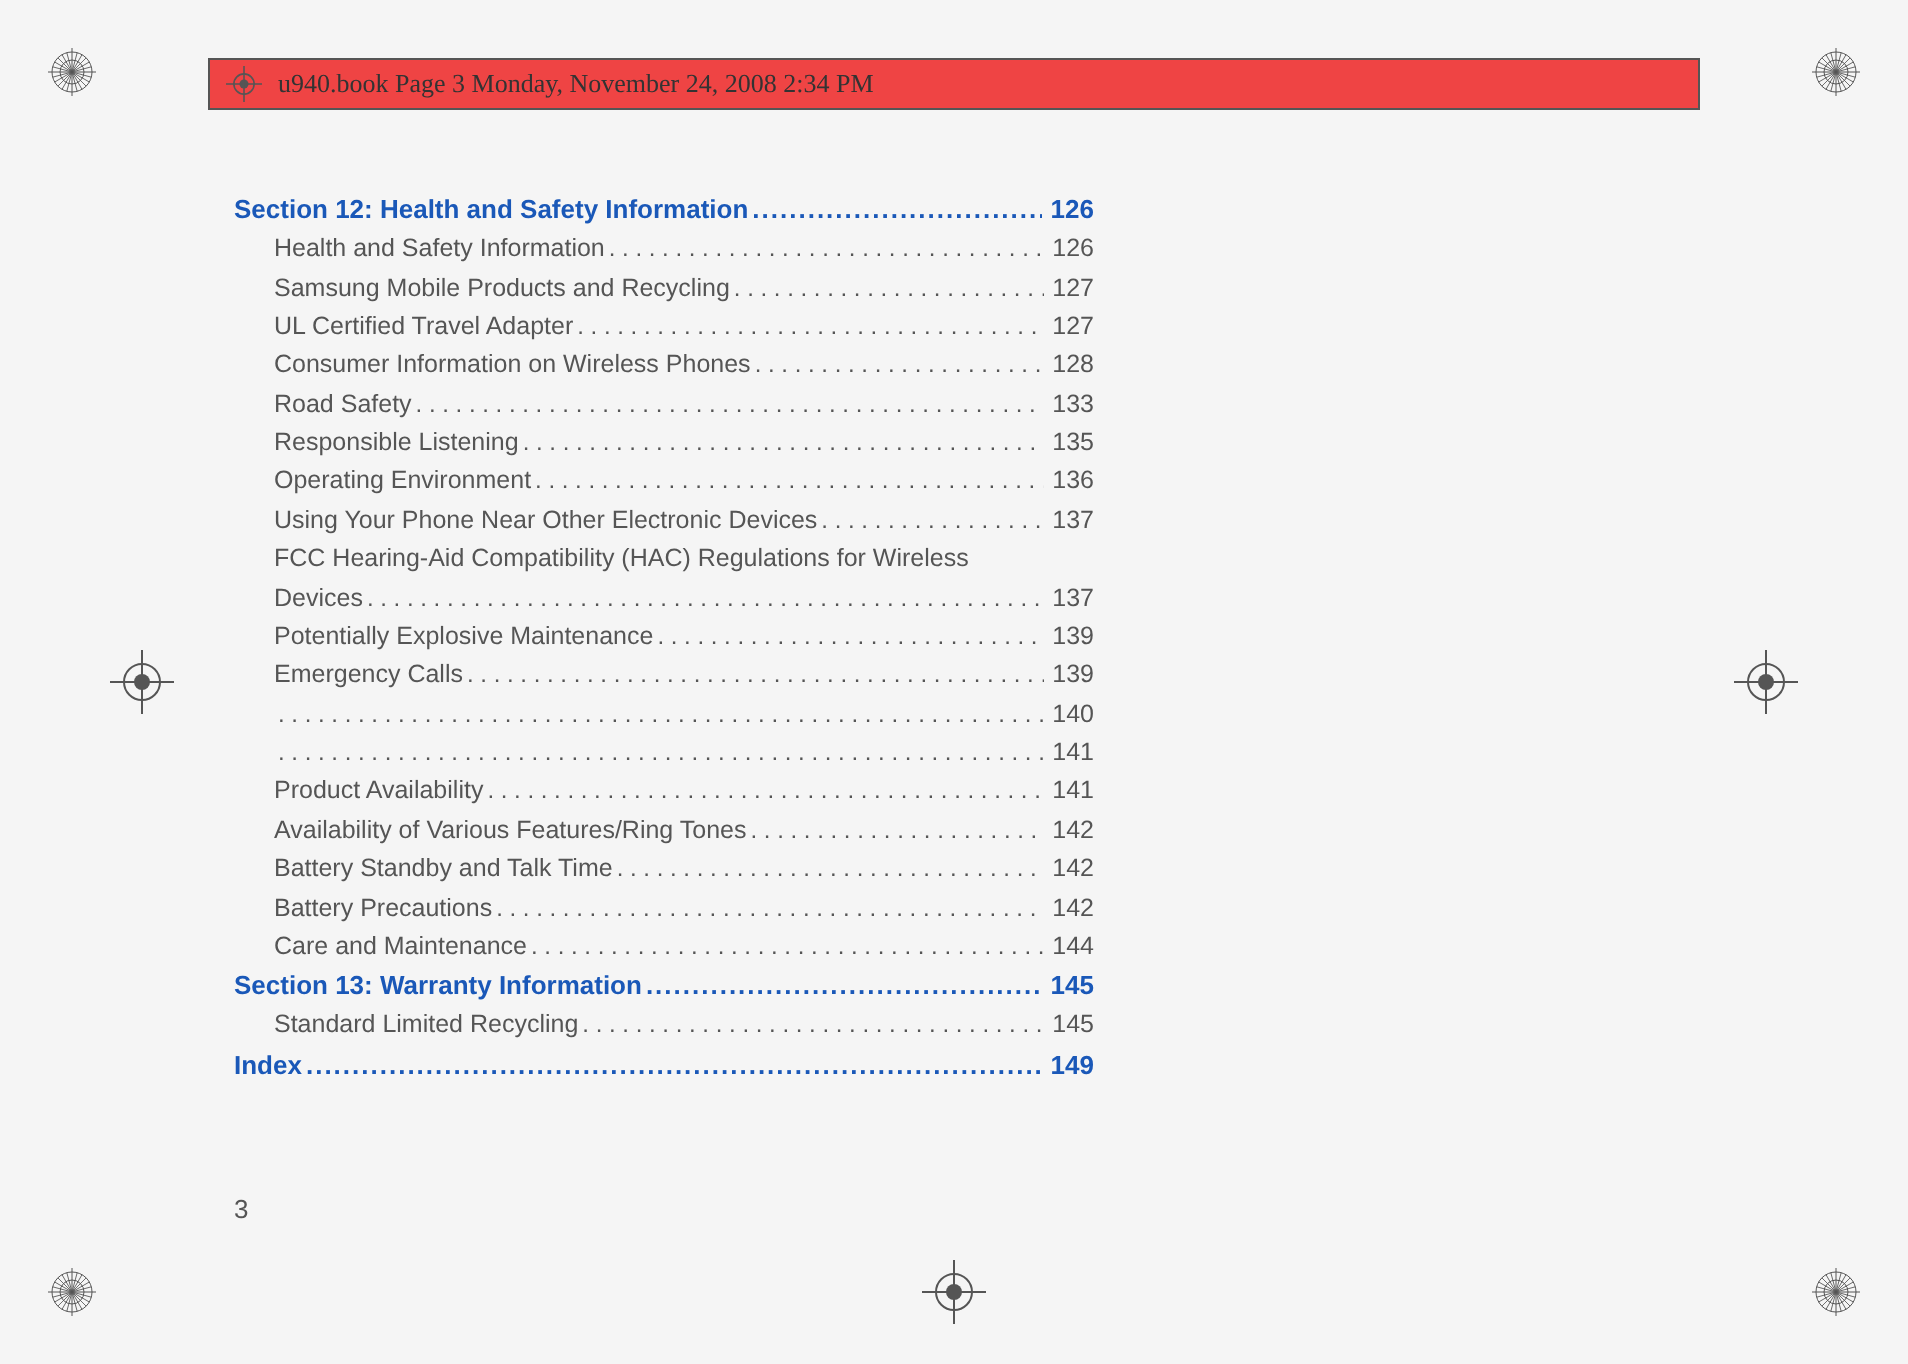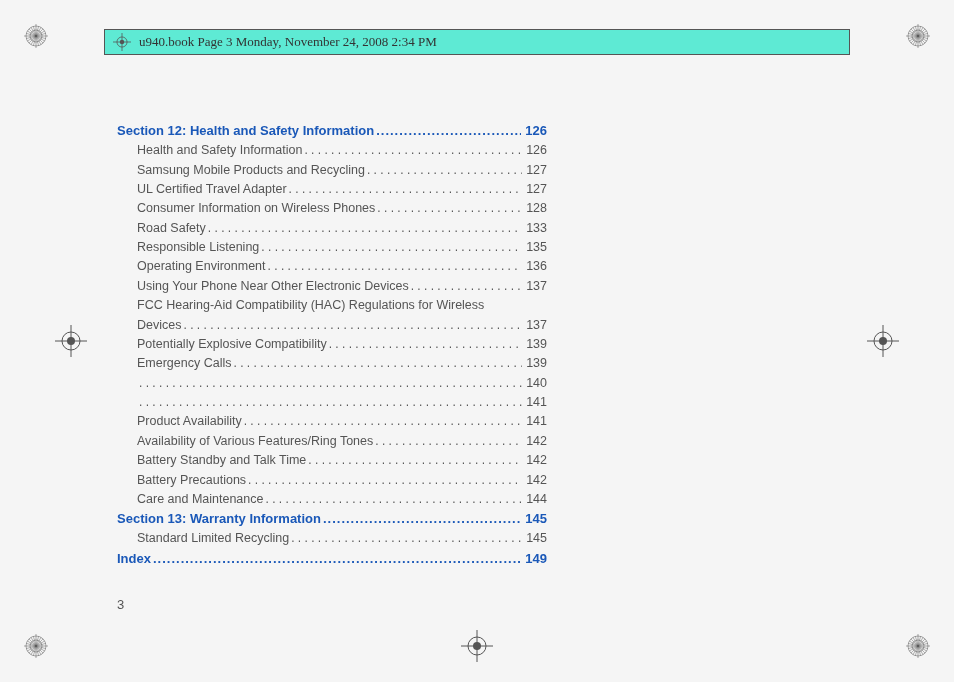--- a/index.html
+++ b/index.html
@@ -38,32 +38,31 @@
     left: 104px;
     right: 104px;
     height: 24px;
     border: 1px solid #555;
     display: flex;
     align-items: center;
     padding: 0 8px;
     font-family: Georgia, 'Times New Roman', serif;
     font-size: 13px;
     color: #333;
-    background: #5eead4;
+    background: #ef4444;
   }
 
   .toc {
     position: absolute;
     top: 95px;
     left: 117px;
     width: 430px;
     font-size: 12.5px;
     color: #444;
     line-height: 1.55;
-    margin-top: 26px;
   }
   .section {
     color: #1a58b8;
     font-weight: bold;
     display: flex;
     align-items: baseline;
     white-space: nowrap;
     font-size: 13px;
   }
   .entry {
@@ -277,21 +276,21 @@
     </div>
     <div class="entry wrap">
       <div class="label">FCC Hearing-Aid Compatibility (HAC) Regulations for Wireless</div>
       <div class="line2">
         <span class="label">Devices  </span>
         <span class="leader"></span>
         <span class="page">137</span>
       </div>
     </div>
     <div class="entry">
-      <span class="label">Potentially Explosive Compatibility </span>
+      <span class="label">Potentially Explosive Maintenance </span>
       <span class="leader"></span>
       <span class="page">139</span>
     </div>
     <div class="entry">
       <span class="label">Emergency Calls</span>
       <span class="leader"></span>
       <span class="page">139</span>
     </div>
     <div class="entry">
       <span class="leader"></span>

